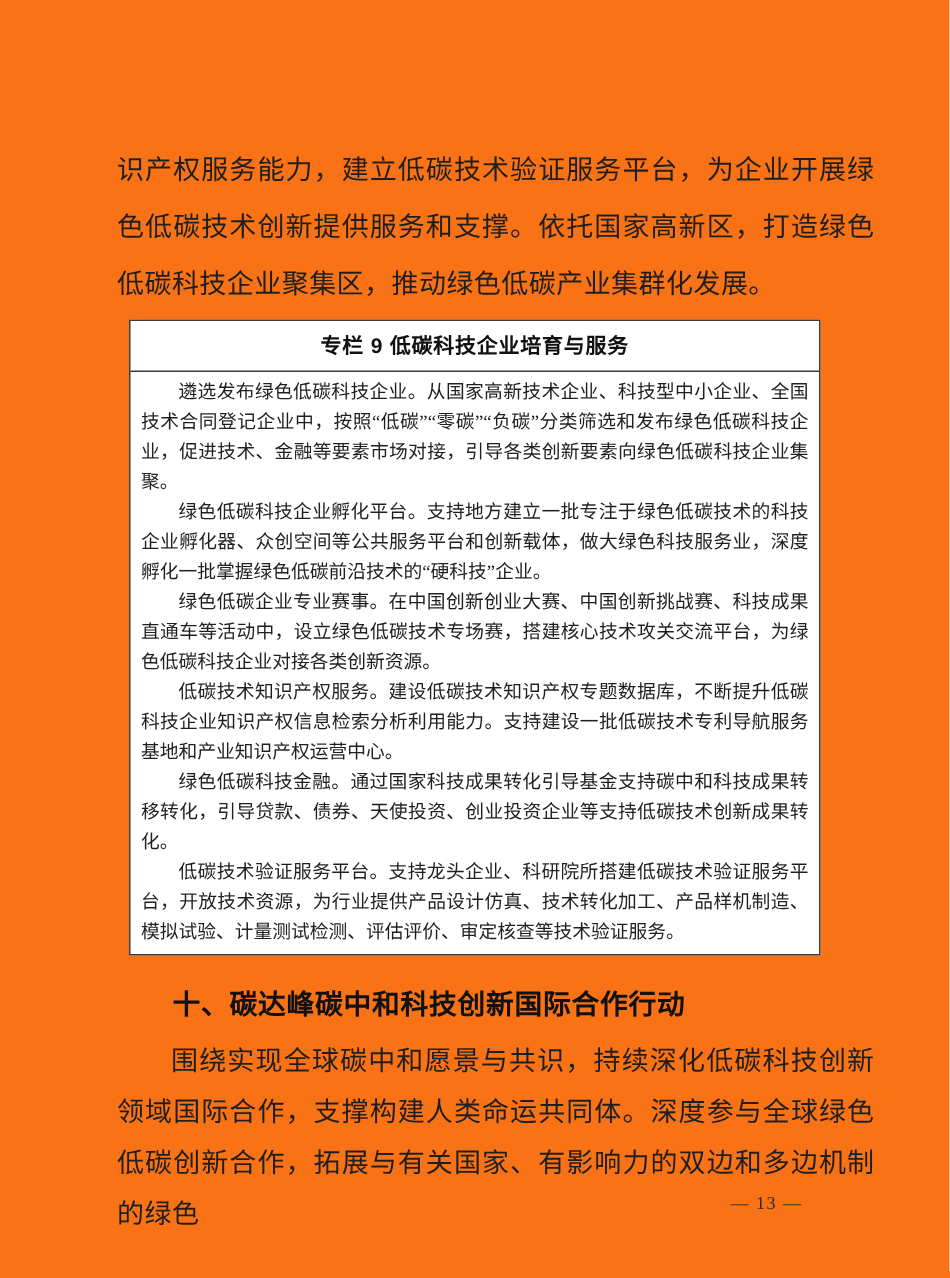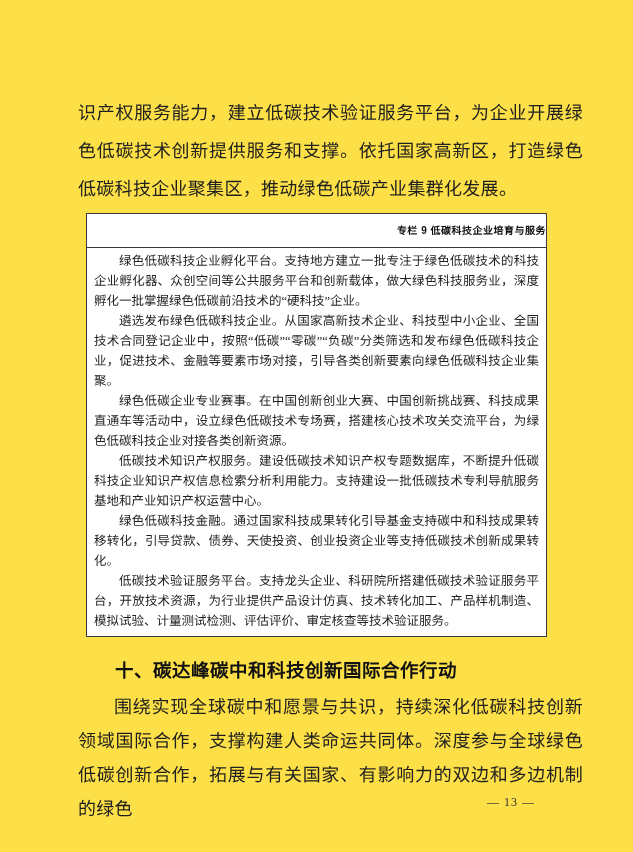--- a/index.html
+++ b/index.html
@@ -4,21 +4,21 @@
 <style>
   html, body {
     margin: 0;
     padding: 0;
     background: #ffffff;
   }
   .page {
     position: relative;
     width: 633px;
     height: 852px;
-    background: #fde047;
+    background: #f97316;
     overflow: hidden;
     color: #1f1f1f;
     font-family: "Liberation Serif", "DejaVu Serif", serif;
   }
   .content {
     padding: 94px 50px 0 78px;
   }
   .body-text {
     margin: 0;
     font-size: 18px;
@@ -36,24 +36,24 @@
   .column-box {
     box-sizing: border-box;
     width: 461px;
     margin: 5px 0 0 8px;
     border: 1px solid #3a3a3a;
     background: #ffffff;
   }
   .column-title {
     height: 33px;
     line-height: 33px;
-    text-align: right;
+    text-align: center;
     font-family: "Liberation Sans", "DejaVu Sans", sans-serif;
     font-weight: bold;
-    font-size: 10px;
+    font-size: 14px;
     color: #111111;
     border-bottom: 1px solid #3a3a3a;
     letter-spacing: 0.5px;
   }
   .column-body {
     padding: 3px 7px 5px 7px;
   }
   .column-body p {
     margin: 0;
     font-size: 12.5px;
@@ -87,22 +87,22 @@
 <body>
 
 <div class="page">
   <div class="content">
 
     <p class="body-text">识产权服务能力，建立低碳技术验证服务平台，为企业开展绿色低碳技术创新提供服务和支撑。依托国家高新区，打造绿色低碳科技企业聚集区，推动绿色低碳产业集群化发展。</p>
 
     <div class="column-box">
       <div class="column-title">专栏 9  低碳科技企业培育与服务</div>
       <div class="column-body">
+        <p>遴选发布绿色低碳科技企业。从国家高新技术企业、科技型中小企业、全国技术合同登记企业中，按照“低碳”“零碳”“负碳”分类筛选和发布绿色低碳科技企业，促进技术、金融等要素市场对接，引导各类创新要素向绿色低碳科技企业集聚。</p>
         <p>绿色低碳科技企业孵化平台。支持地方建立一批专注于绿色低碳技术的科技企业孵化器、众创空间等公共服务平台和创新载体，做大绿色科技服务业，深度孵化一批掌握绿色低碳前沿技术的“硬科技”企业。</p>
-        <p>遴选发布绿色低碳科技企业。从国家高新技术企业、科技型中小企业、全国技术合同登记企业中，按照“低碳”“零碳”“负碳”分类筛选和发布绿色低碳科技企业，促进技术、金融等要素市场对接，引导各类创新要素向绿色低碳科技企业集聚。</p>
         <p>绿色低碳企业专业赛事。在中国创新创业大赛、中国创新挑战赛、科技成果直通车等活动中，设立绿色低碳技术专场赛，搭建核心技术攻关交流平台，为绿色低碳科技企业对接各类创新资源。</p>
         <p>低碳技术知识产权服务。建设低碳技术知识产权专题数据库，不断提升低碳科技企业知识产权信息检索分析利用能力。支持建设一批低碳技术专利导航服务基地和产业知识产权运营中心。</p>
         <p>绿色低碳科技金融。通过国家科技成果转化引导基金支持碳中和科技成果转移转化，引导贷款、债券、天使投资、创业投资企业等支持低碳技术创新成果转化。</p>
         <p>低碳技术验证服务平台。支持龙头企业、科研院所搭建低碳技术验证服务平台，开放技术资源，为行业提供产品设计仿真、技术转化加工、产品样机制造、模拟试验、计量测试检测、评估评价、审定核查等技术验证服务。</p>
       </div>
     </div>
 
     <h2 class="section-heading">十、碳达峰碳中和科技创新国际合作行动</h2>
 
     <p class="body-text indent closing">围绕实现全球碳中和愿景与共识，持续深化低碳科技创新领域国际合作，支撑构建人类命运共同体。深度参与全球绿色低碳创新合作，拓展与有关国家、有影响力的双边和多边机制的绿色</p>

